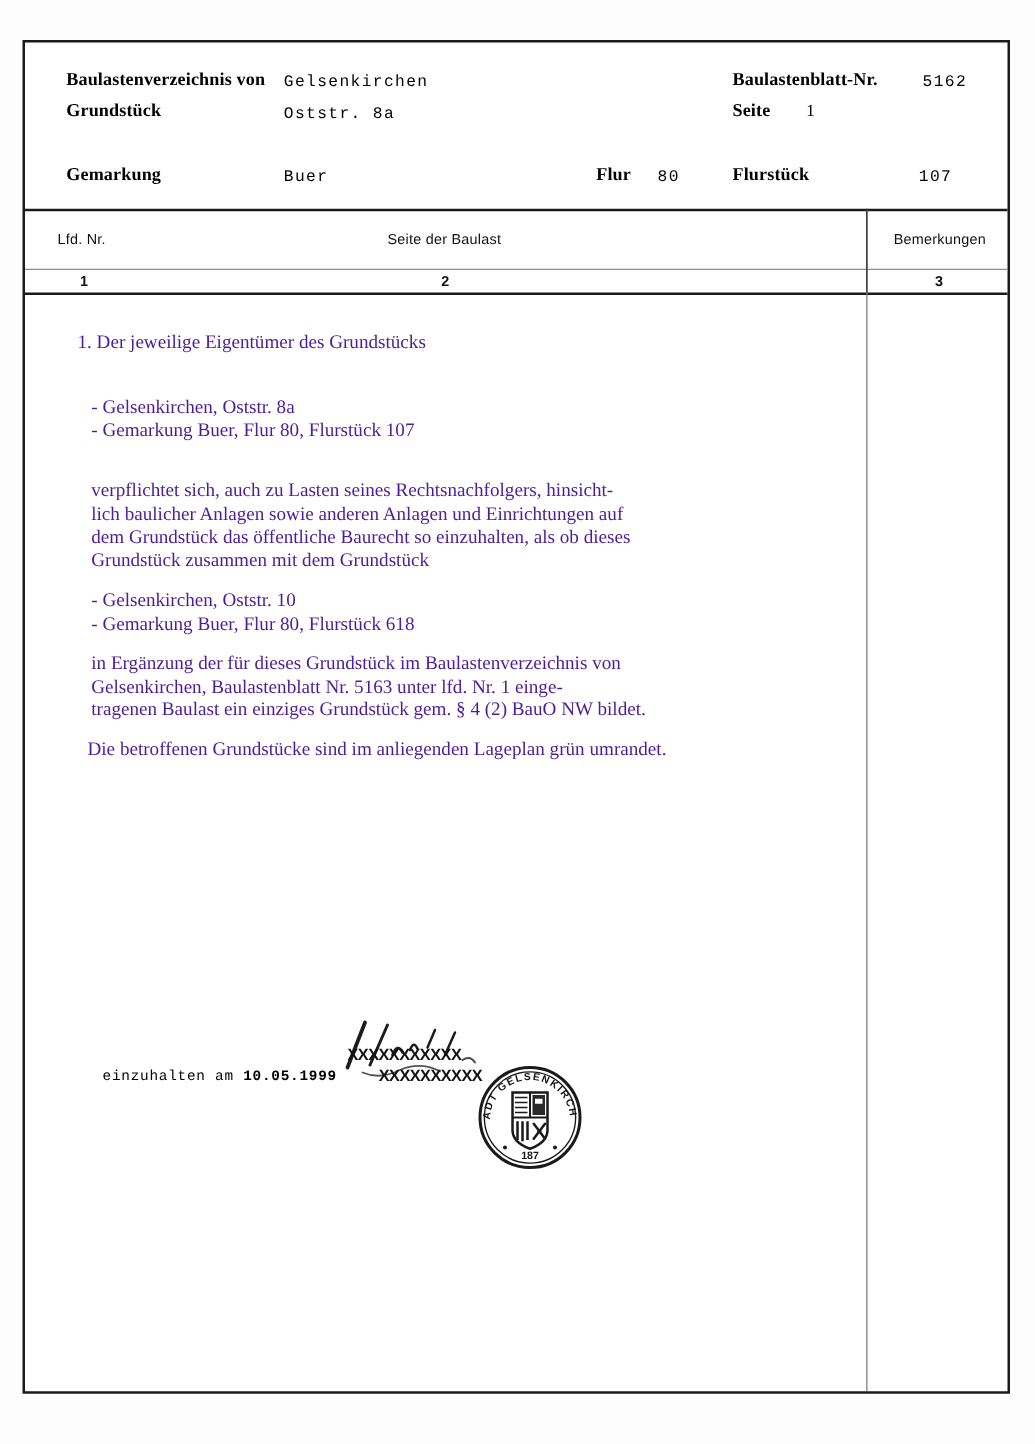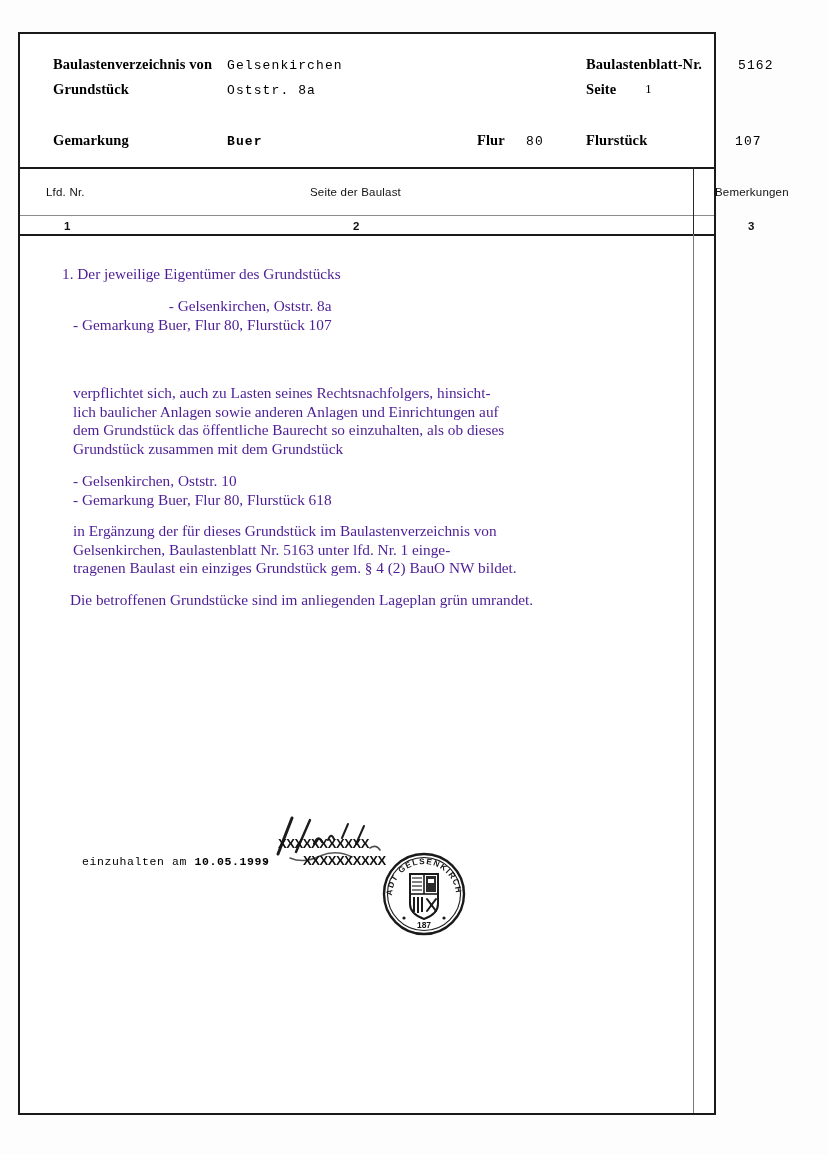--- a/index.html
+++ b/index.html
@@ -20,21 +20,21 @@
   #page {
     position: absolute;
     left: 0; top: 0;
     width: 828px; height: 1155px;
     background: #fdfdfd;
   }
   #table-frame {
     position: absolute;
     left: 18px;
     top: 32px;
-    width: 698px;
+    width: 790px;
     height: 1083px;
     border: 2px solid #1a1a1a;
     box-sizing: border-box;
     background: #ffffff;
     padding-left: 40px;
   }
 
   
   #id-block {
     position: absolute;
@@ -62,21 +62,21 @@
     font-family: "Liberation Serif", serif;
     font-size: 13.5px;
     white-space: nowrap;
   }
 
   #lbl-verzeichnis { left: 33px;  top: 22px; }
   #val-stadt       { left: 207px; top: 24px; }
   #lbl-grundstueck { left: 33px;  top: 47px; }
   #val-grundstueck { left: 207px; top: 49px; }
   #lbl-gemarkung   { left: 33px;  top: 98px; }
-  #val-gemarkung   { left: 207px; top: 100px; font-weight: bold; }
+  #val-gemarkung   { left: 207px; top: 100px; }
   #lbl-flur        { left: 457px; top: 98px; }
   #val-flur        { left: 506px; top: 100px; }
   #lbl-flurstueck  { left: 566px; top: 98px; }
   #val-flurstueck  { left: 715px; top: 100px; }
   #lbl-blattnr     { left: 566px; top: 22px; }
   #val-blattnr     { left: 718px; top: 24px; }
   #lbl-seite       { left: 566px; top: 47px; }
   #val-seite       { left: 625px; top: 47px; }
 
   
@@ -150,21 +150,21 @@
   }
   .para {
     position: absolute;
     font-family: "Liberation Serif", serif;
     font-size: 15.3px;
     line-height: 18.6px;
     color: #4c1d95;
     white-space: pre-line;
   }
   #p-item1   { left: 42px; top: 31px; }
-  #p-list1   { left: 53px; top: 63px; text-align: right; }
+  #p-list1   { left: 53px; top: 83px; }
   #p-main    { left: 53px; top: 150px; }
   #p-list2   { left: 53px; top: 238px; }
   #p-erg     { left: 53px; top: 288px; }
   #p-lageplan{ left: 50px; top: 357px; }
 
   
   #sig-zone {
     position: absolute;
     left: 0;
     top: 576px;

